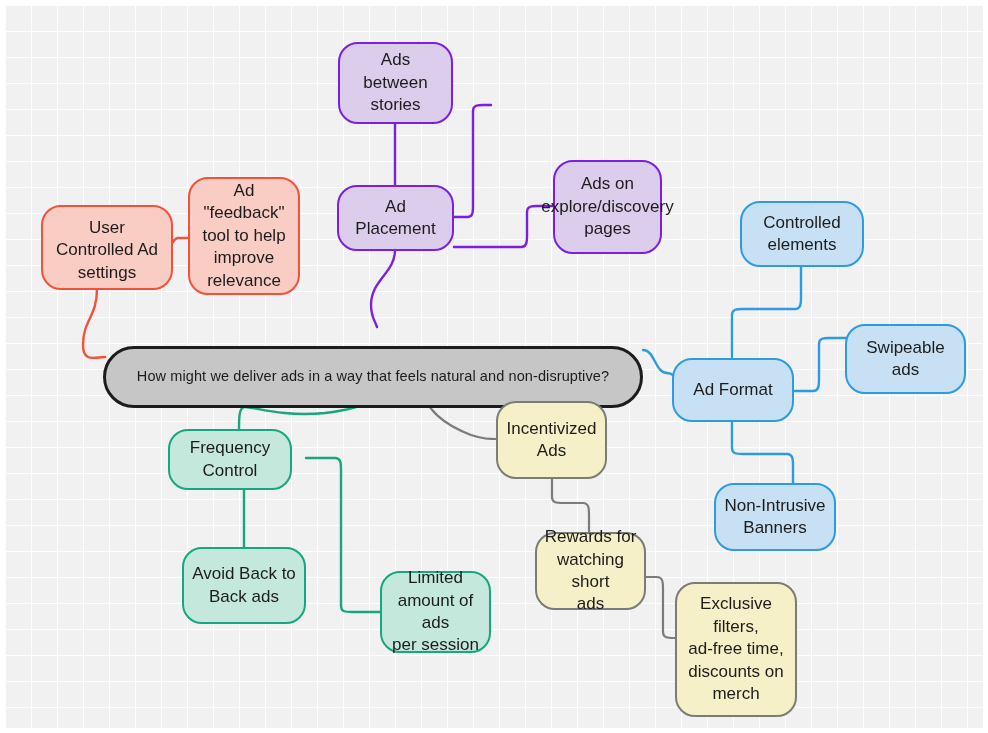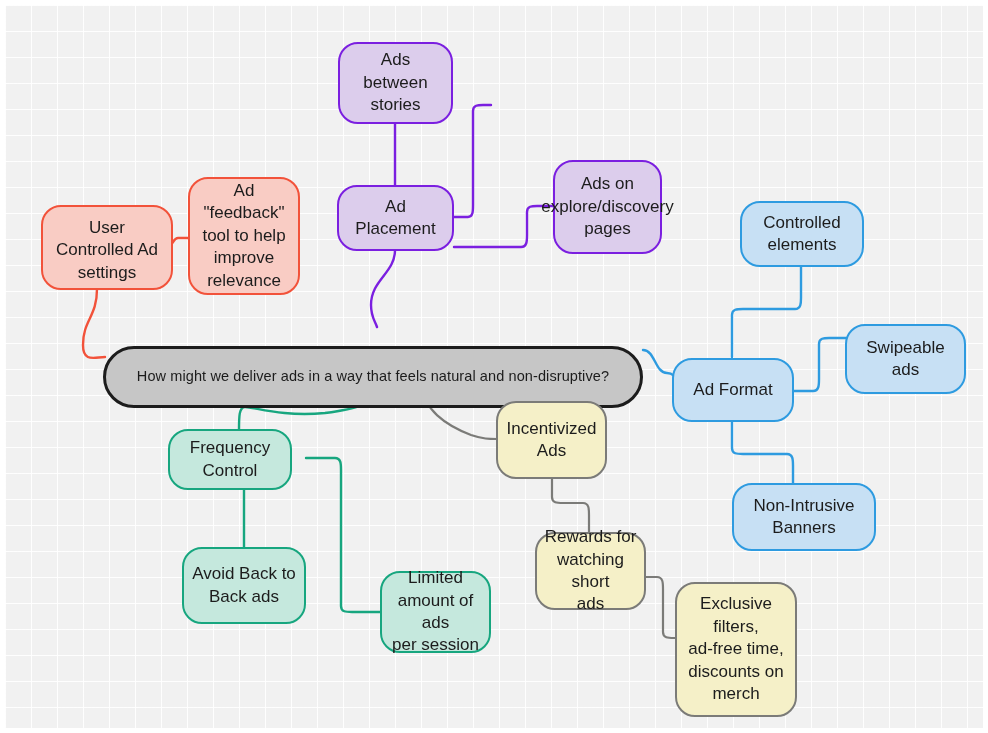--- a/index.html
+++ b/index.html
@@ -119,21 +119,21 @@
   <div class="node" style="left:735px; top:196px; width:124px; height:66px; background:#c7e0f4; border-color:#2e9be0;">
     <span class="node-label">Controlled
 elements</span>
   </div>
   <div class="node" style="left:840px; top:319px; width:121px; height:70px; background:#c7e0f4; border-color:#2e9be0;">
     <span class="node-label">Swipeable ads</span>
   </div>
   <div class="node" style="left:667px; top:353px; width:122px; height:64px; background:#c7e0f4; border-color:#2e9be0;">
     <span class="node-label">Ad Format</span>
   </div>
-  <div class="node" style="left:727px; top:478px; width:144px; height:68px; background:#c7e0f4; border-color:#2e9be0;">
+  <div class="node" style="left:709px; top:478px; width:122px; height:68px; background:#c7e0f4; border-color:#2e9be0;">
     <span class="node-label">Non-Intrusive
 Banners</span>
   </div>
 
   <div class="node" style="left:163px; top:424px; width:124px; height:61px; background:#c5e8dd; border-color:#17a67f;">
     <span class="node-label">Frequency
 Control</span>
   </div>
   <div class="node" style="left:177px; top:542px; width:124px; height:77px; background:#c5e8dd; border-color:#17a67f;">
     <span class="node-label">Avoid Back to

